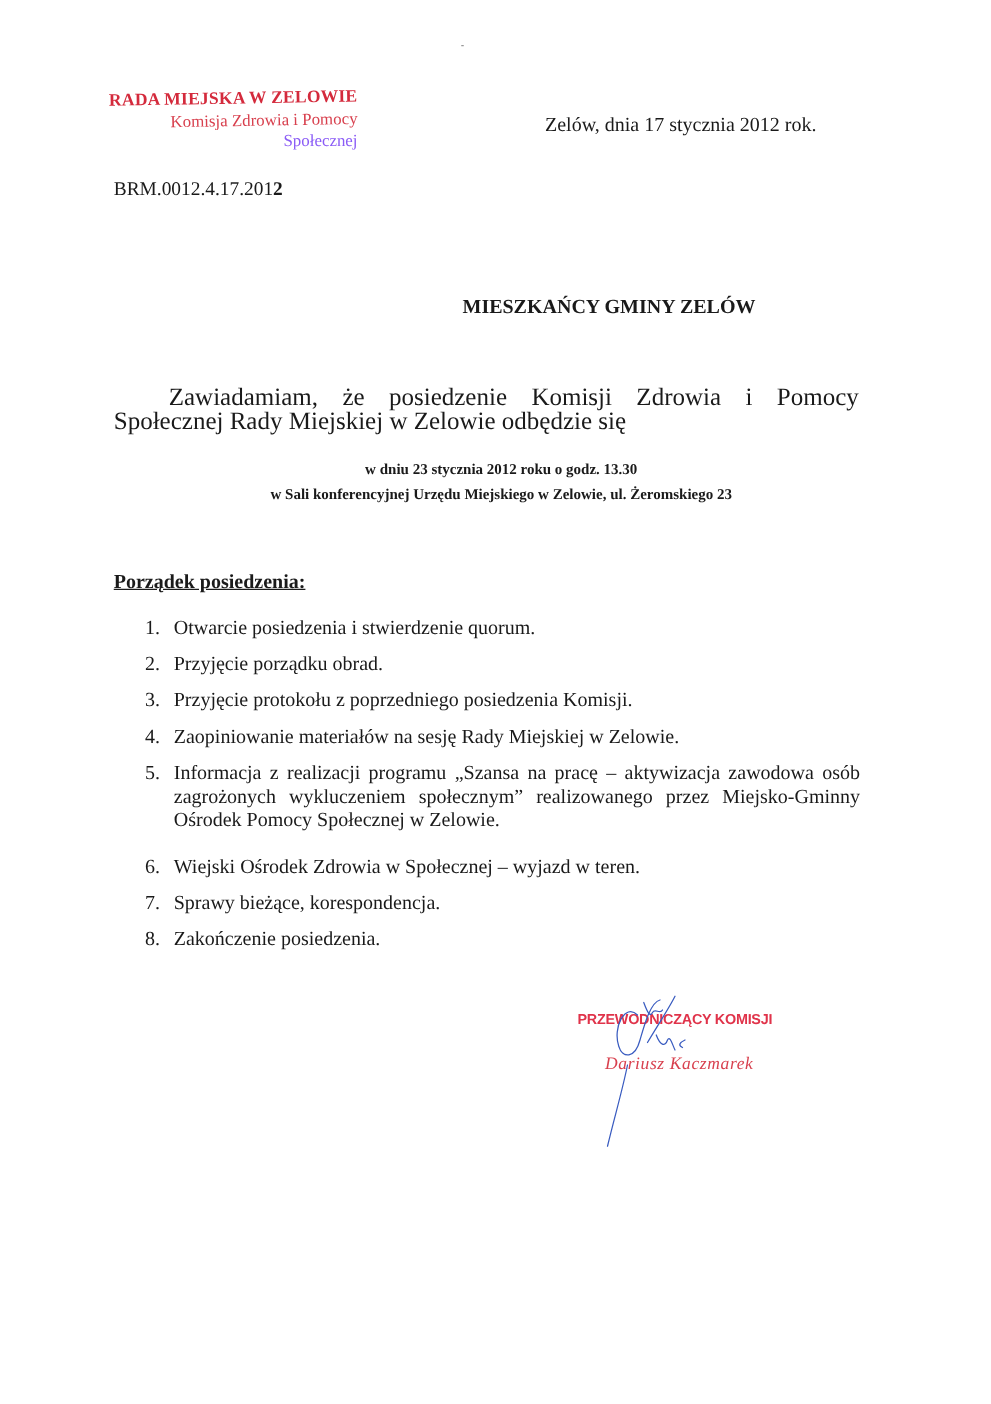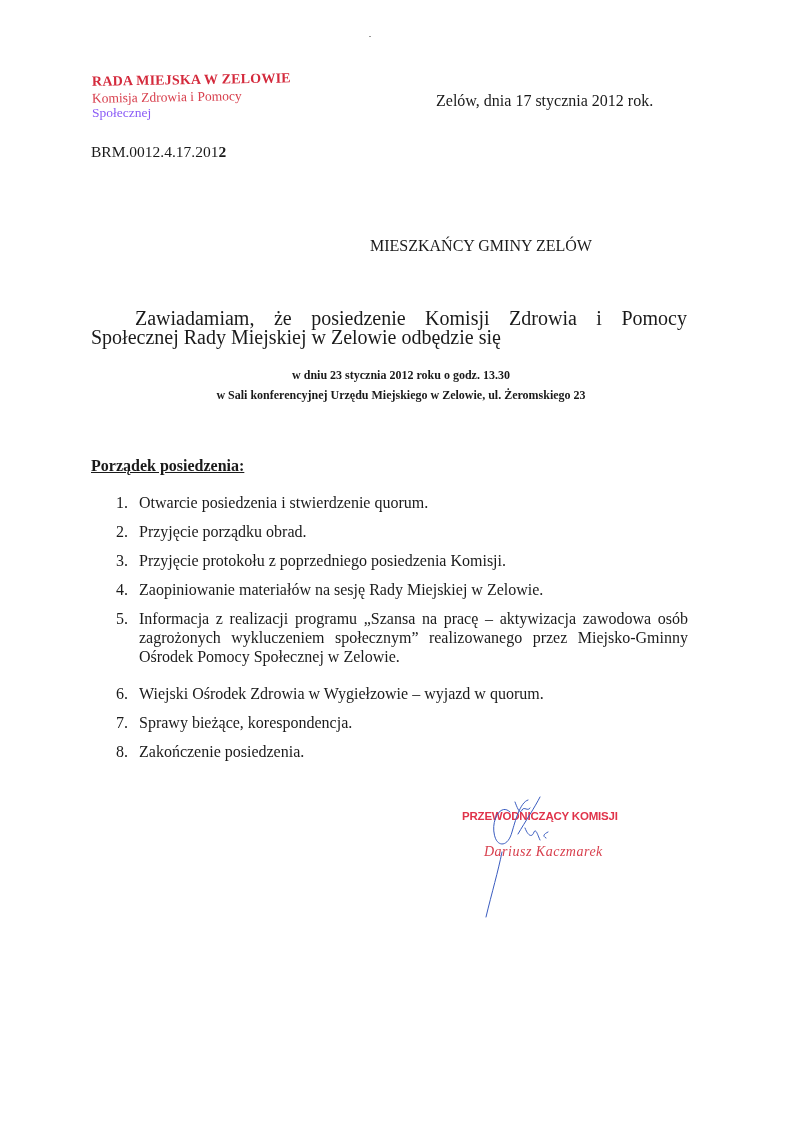--- a/index.html
+++ b/index.html
@@ -1,26 +1,26 @@
 <!DOCTYPE html>
 <html><head>
   <meta charset="utf-8">
   <style>
     html, body { margin: 0; padding: 0; background: #ffffff; }
     body { width: 793px; height: 1123px; position: relative; overflow: hidden;
            font-family: "Liberation Serif", "DejaVu Serif", serif; color: #1a1a1a; }
     .abs { position: absolute; }
-    .stamp { left: 92px; top: 72px; width: 210px; text-align: left; color: #d42a3c; }
+    .stamp { left: 76px; top: 72px; width: 210px; text-align: right; color: #d42a3c; }
     .stamp .l1 { font-size: 14px; font-weight: bold; letter-spacing: 0.2px; transform: rotate(-1deg); }
     .stamp .l2 { font-size: 13.5px; margin-top: 1px; transform: rotate(-1deg); color: #d8404e; }
     .stamp .l3 { font-size: 13.5px; color: #8b5cf6; }
     .date { left: 436px; top: 92px; font-size: 16px; }
     .ref { left: 91px; top: 143px; font-size: 15.5px; }
     .ref .last { font-weight: bold; }
-    .addressee { left: 370px; top: 237px; font-size: 16px; font-weight: normal; }
+    .addressee { left: 370px; top: 237px; font-size: 16px; font-weight: bold; }
     .para { left: 91px; top: 309px; width: 596px; font-size: 20px; line-height: 19px; text-align: justify; }
     .para .indent { display: inline-block; width: 44px; }
     .details { left: 91px; top: 365px; width: 620px; text-align: center; font-size: 12px; font-weight: bold; line-height: 20px; }
     .agenda-title { left: 91px; top: 457px; font-size: 16px; font-weight: bold; text-decoration: underline; text-align: right; }
     .agenda { left: 116px; top: 493px; width: 572px; margin: 0; padding: 0; list-style: none; font-size: 16px; }
     .agenda li { display: flex; margin-bottom: 10px; line-height: 19px; }
     .agenda li .num { width: 23px; flex: none; }
     .agenda li .txt { flex: 1; text-align: justify; }
     .agenda li.gap { margin-bottom: 18px; }
     .sig { left: 462px; top: 810px; width: 160px; }
@@ -71,21 +71,21 @@
   <li>
       <span class="num">4.</span>
       <span class="txt">Zaopiniowanie materiałów na sesję Rady Miejskiej w Zelowie.</span>
     </li>
   <li class="gap">
       <span class="num">5.</span>
       <span class="txt">Informacja z realizacji programu „Szansa na pracę – aktywizacja zawodowa osób zagrożonych wykluczeniem społecznym” realizowanego przez Miejsko-Gminny Ośrodek Pomocy Społecznej w Zelowie.</span>
     </li>
   <li>
       <span class="num">6.</span>
-      <span class="txt">Wiejski Ośrodek Zdrowia w Wygiełzowie – wyjazd w quorum.</span>
+      <span class="txt">Wiejski Ośrodek Zdrowia w Społecznej – wyjazd w teren.</span>
     </li>
   <li>
       <span class="num">7.</span>
       <span class="txt">Sprawy bieżące, korespondencja.</span>
     </li>
   <li>
       <span class="num">8.</span>
       <span class="txt">Zakończenie posiedzenia.</span>
     </li>
 </ol>

